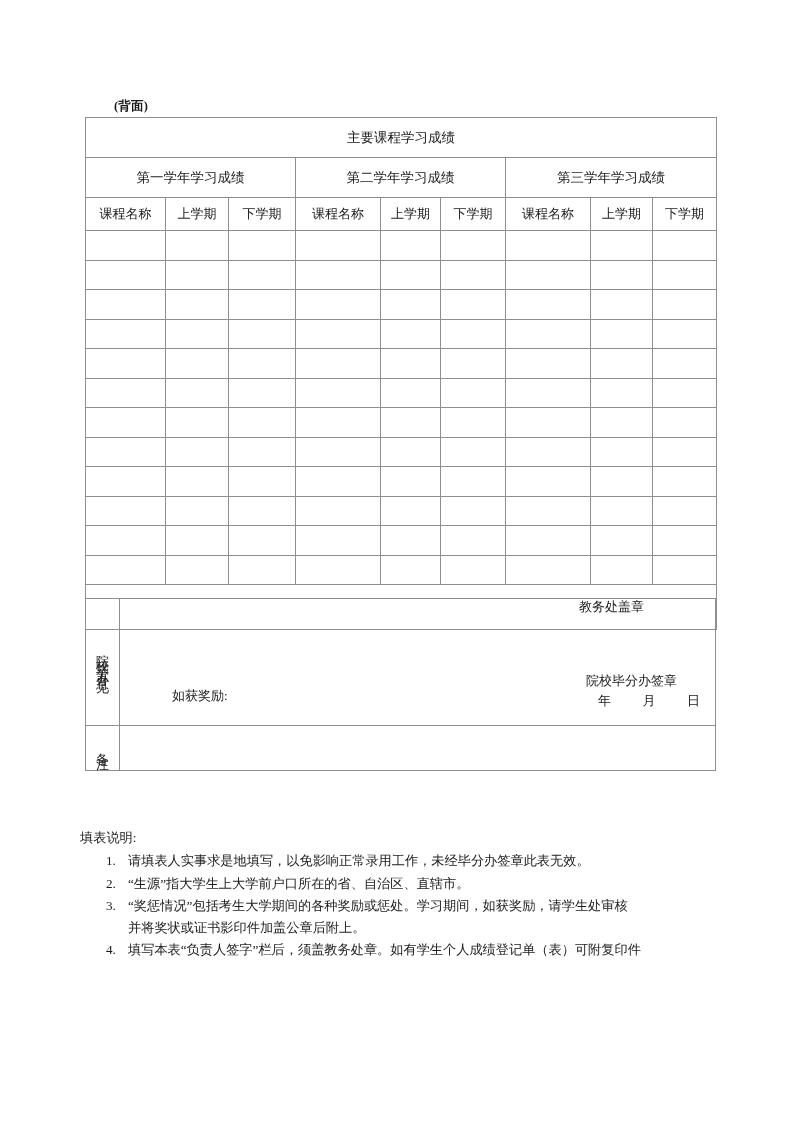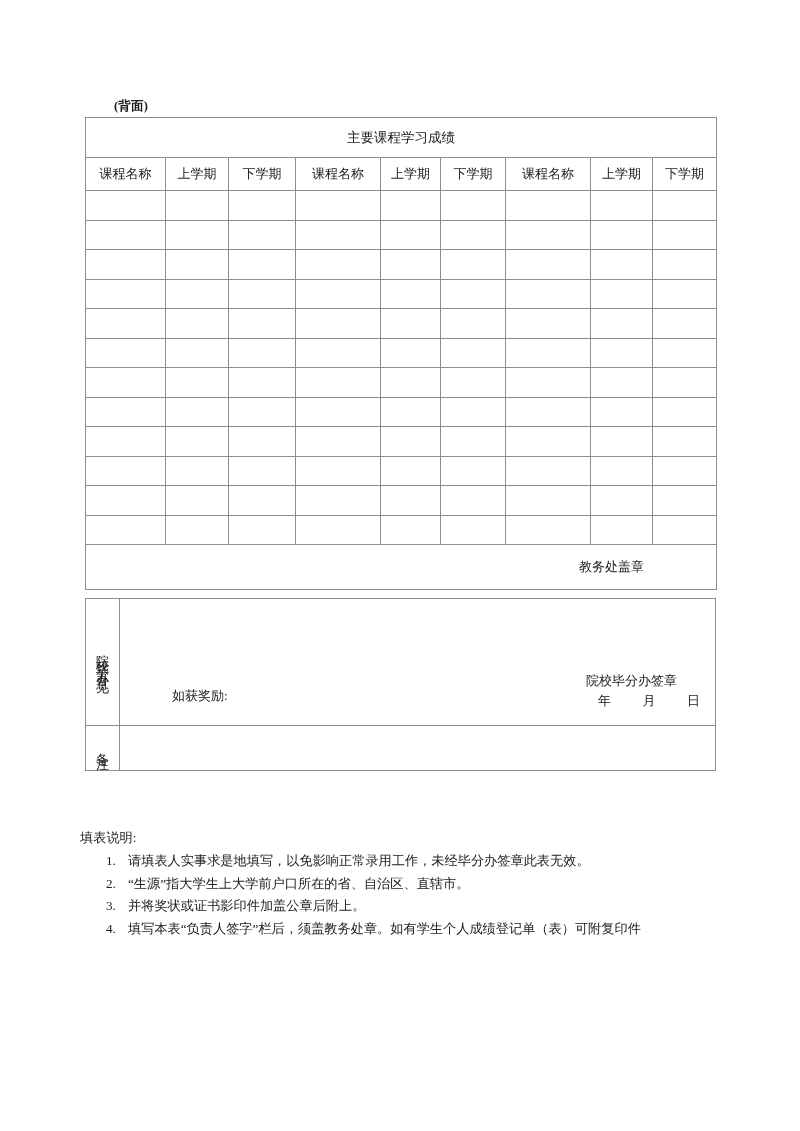--- a/index.html
+++ b/index.html
@@ -174,20 +174,25 @@
     <col style="width:85px">
       <col style="width:60px">
       <col style="width:65px">
     <col style="width:85px">
       <col style="width:62px">
       <col style="width:64px">
   </colgroup>
   <tbody id="grades-body">
     <tr class="title-row">
       <td colspan="9">主要课程学习成绩</td>
+    </tr>
+    <tr class="year-row">
+      <td colspan="3">第一学年学习成绩</td>
+      <td colspan="3">第二学年学习成绩</td>
+      <td colspan="3">第三学年学习成绩</td>
     </tr>
     <tr class="head-row">
       <td>课程名称</td>
       <td>上学期</td>
       <td>下学期</td>
       <td>课程名称</td>
       <td>上学期</td>
       <td>下学期</td>
       <td>课程名称</td>
       <td>上学期</td>
@@ -376,20 +381,21 @@
       </li>
       <li>
         <span class="num">2.</span>
         <span class="txt">
           <span class="cont">“生源”指大学生上大学前户口所在的省、自治区、直辖市。</span>
         </span>
       </li>
       <li>
         <span class="num">3.</span>
         <span class="txt">
+          <span class="cont">“奖惩情况”包括考生大学期间的各种奖励或惩处。学习期间，如获奖励，请学生处审核</span>
           <span class="cont">并将奖状或证书影印件加盖公章后附上。</span>
         </span>
       </li>
       <li>
         <span class="num">4.</span>
         <span class="txt">
           <span class="cont">填写本表“负责人签字”栏后，须盖教务处章。如有学生个人成绩登记单（表）可附复印件</span>
         </span>
       </li>
     </ul>

